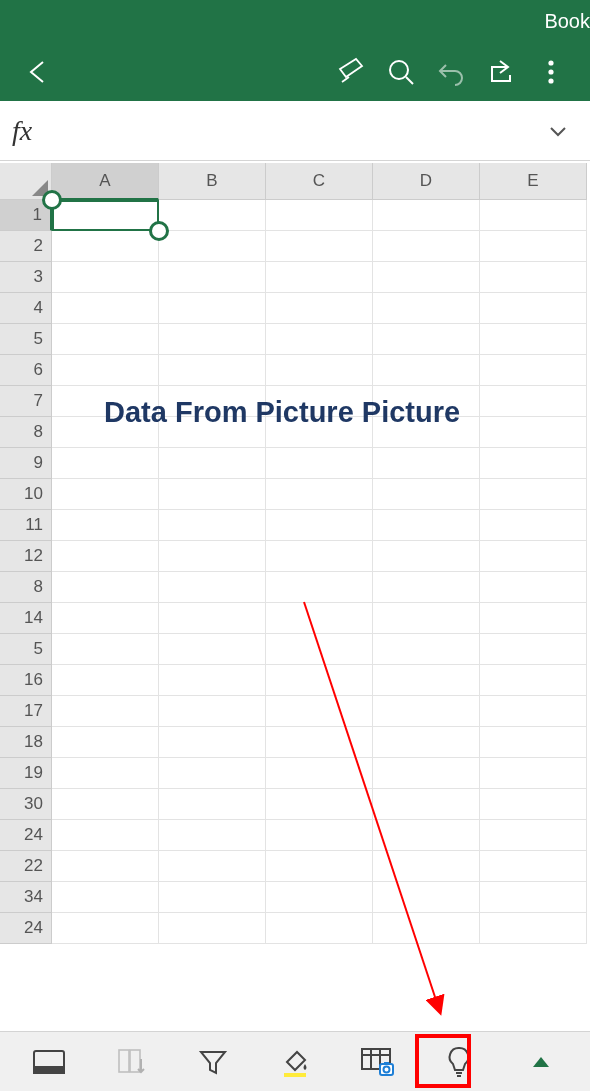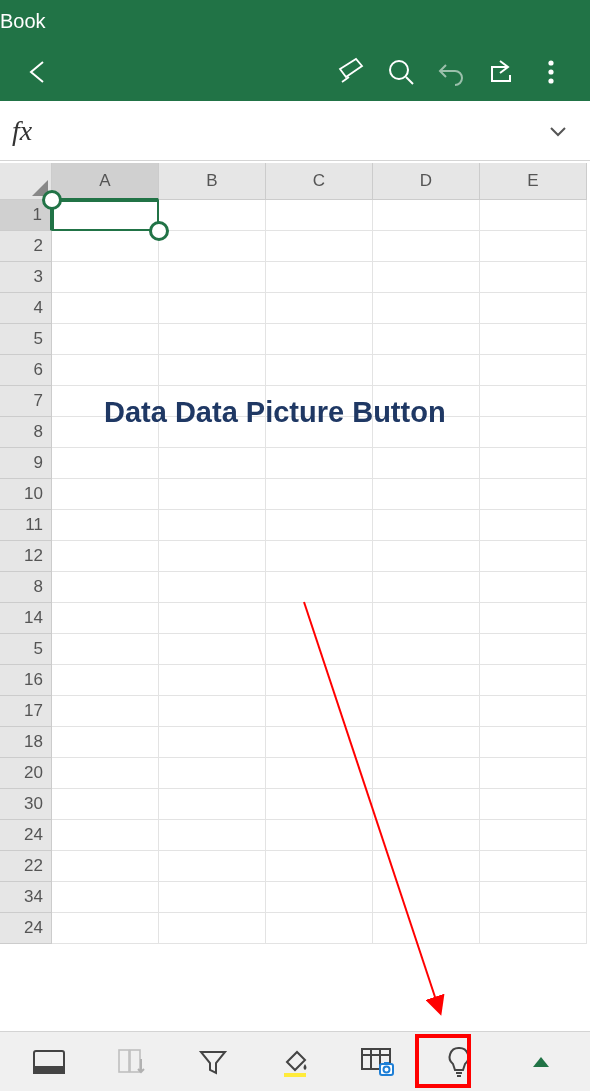--- a/index.html
+++ b/index.html
@@ -1,18 +1,18 @@
 <!DOCTYPE html>
 <html><head>
 <meta charset="utf-8">
 <style>
   * { box-sizing: border-box; margin: 0; padding: 0; }
   html, body { width: 590px; height: 1091px; font-family: "Segoe UI", Arial, sans-serif; overflow: hidden; background: #fff; }
   .header { background: #217346; color: #fff; height: 101px; position: relative; }
-  .title-row { height: 43px; display: flex; align-items: center; justify-content: flex-start; font-size: 20px; }
+  .title-row { height: 43px; display: flex; align-items: center; justify-content: flex-end; font-size: 20px; }
   .toolbar-row { height: 58px; display: flex; align-items: center; padding: 0 14px; }
   .toolbar-row .spacer { flex: 1; }
   .tb-btn { width: 50px; height: 50px; display: flex; align-items: center; justify-content: center; cursor: pointer; }
   .fx-bar { height: 60px; border-bottom: 1px solid #d4d4d4; display: flex; align-items: center; padding: 8px 12px; }
   .fx-sym { font-family: "Times New Roman", serif; font-style: italic; font-size: 28px; color: #333; width: 40px; }
   .fx-input { flex: 1; height: 100%; border: none; outline: none; font-size: 18px; }
   .fx-chevron { width: 40px; display: flex; justify-content: center; align-items: center; }
   .grid-wrap { position: relative; width: 590px; height: 870px; overflow: hidden; background: #fff; margin-top: 2px;}
   .col-headers { position: absolute; top: 0; left: 0; display: flex; height: 37px; }
   .corner { width: 52px; height: 37px; background: #e6e6e6; border-right: 1px solid #ccc; border-bottom: 1px solid #ccc; position: relative; }
@@ -114,21 +114,21 @@
     <div class="rh">9</div>
     <div class="rh">10</div>
     <div class="rh">11</div>
     <div class="rh">12</div>
     <div class="rh">8</div>
     <div class="rh">14</div>
     <div class="rh">5</div>
     <div class="rh">16</div>
     <div class="rh">17</div>
     <div class="rh">18</div>
-    <div class="rh">20</div>
+    <div class="rh">19</div>
     <div class="rh">30</div>
     <div class="rh">24</div>
     <div class="rh">22</div>
     <div class="rh">34</div>
     <div class="rh">24</div>
   </div>
   <div class="cells">
 
   <div class="row">
         <div class="cell"></div>
@@ -297,21 +297,21 @@
         <div class="cell"></div>
         <div class="cell"></div>
         <div class="cell"></div>
       </div>
     </div>
   <div class="selection"></div>
   <div class="handle tl"></div>
   <div class="handle br"></div>
 </div>
 
-<div class="annotation">Data Data Picture Button</div>
+<div class="annotation">Data From Picture Picture</div>
 
 <svg class="arrow-svg" viewBox="0 0 590 1091">
   <defs>
     <marker id="ah" markerWidth="10" markerHeight="10" refX="8" refY="5" orient="auto">
       <path d="M0 0 L10 5 L0 10 Z" fill="#ff0000"></path>
     </marker>
   </defs>
   <line x1="304" y1="602" x2="440" y2="1012" stroke="#ff0000" stroke-width="2" marker-end="url(#ah)"></line>
 </svg>
 

